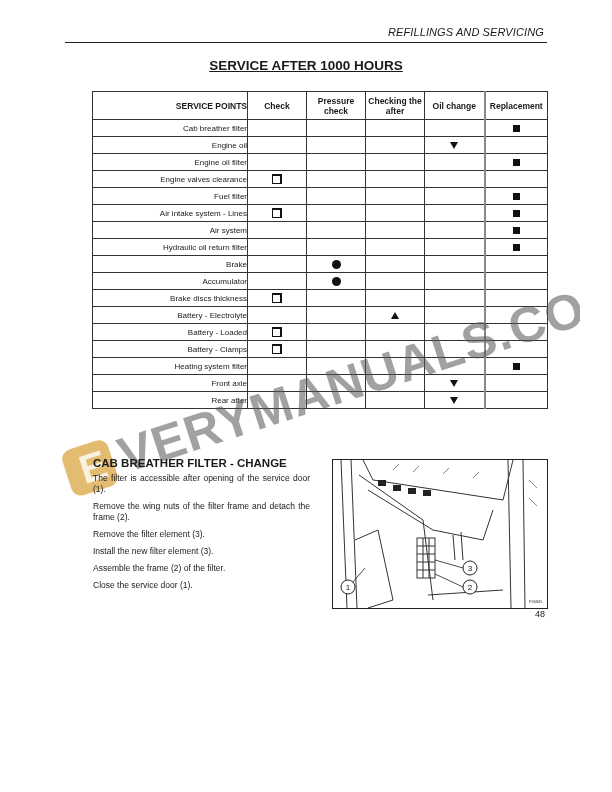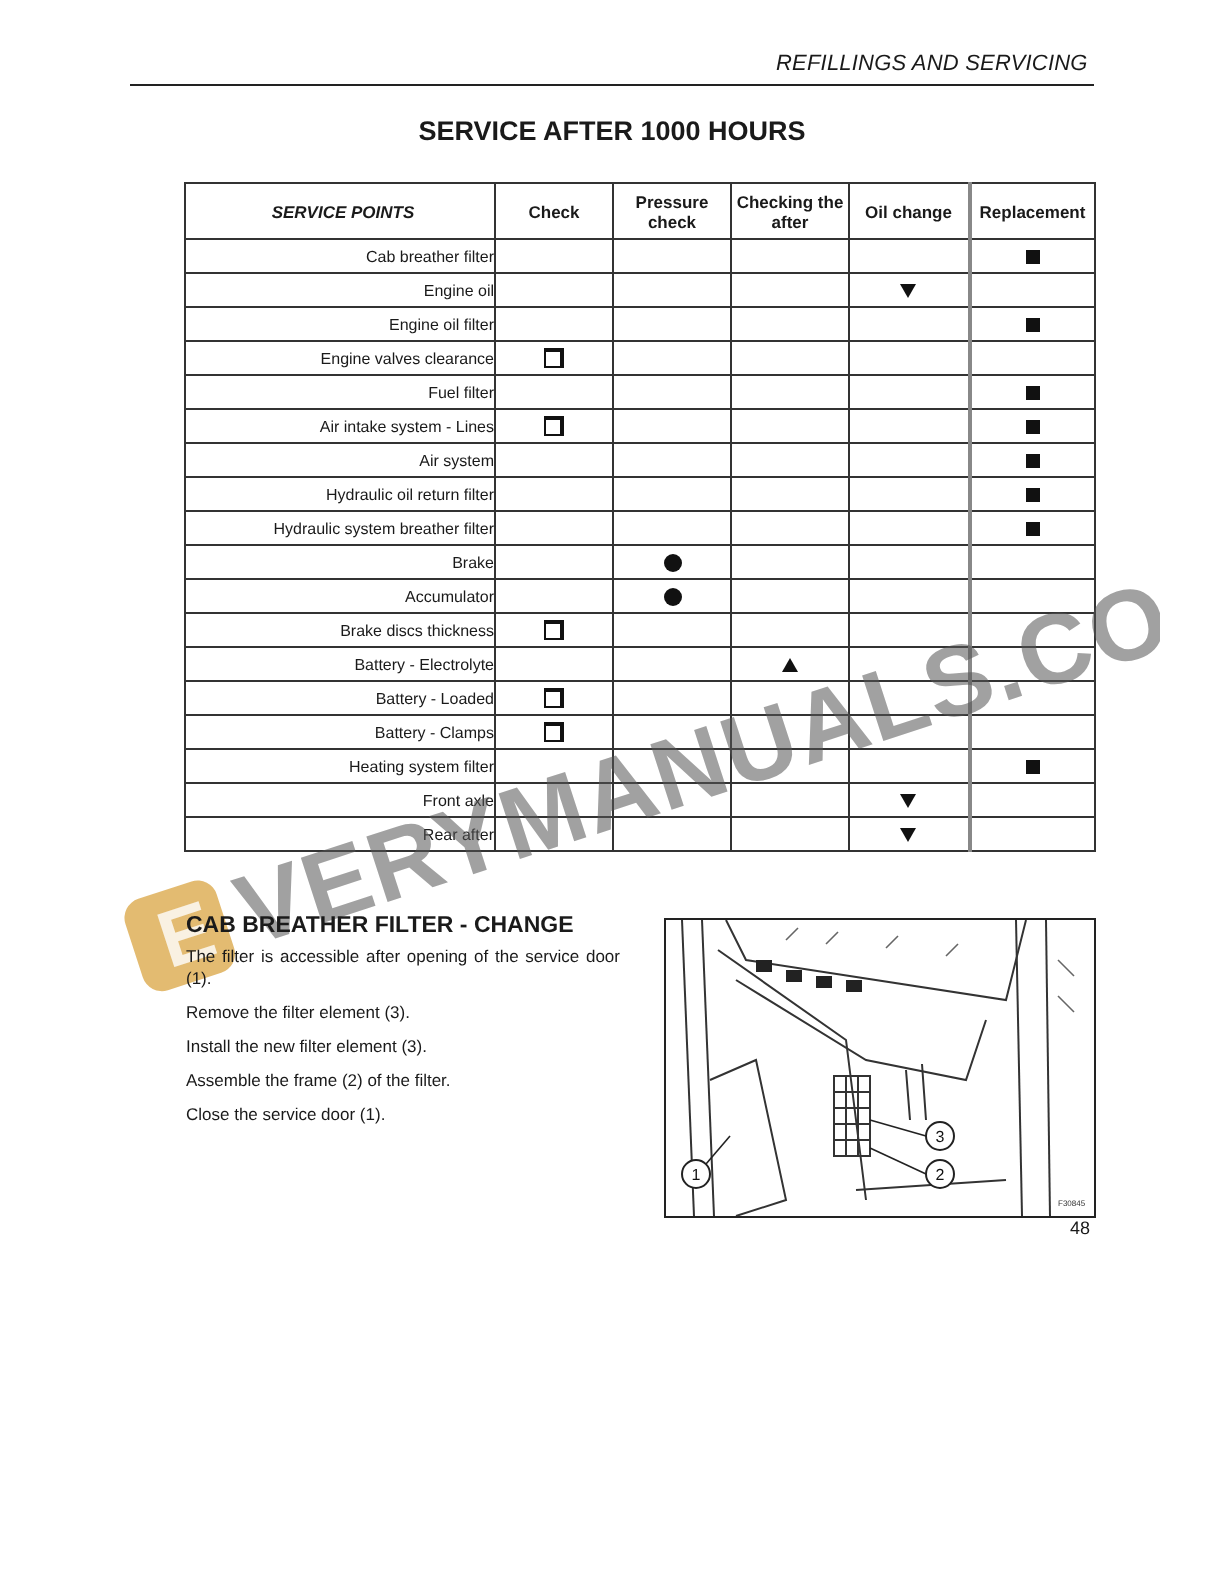--- a/index.html
+++ b/index.html
@@ -9,33 +9,33 @@
   }
   .header {
     position: absolute; left: 388px; top: 26px;
     font-size: 11px; font-style: italic; letter-spacing: 0.1px;
   }
   .header-rule {
     position: absolute; left: 65px; top: 42px; width: 482px; height: 1px; background: #222;
   }
   .page-title {
     position: absolute; left: 0; width: 612px; top: 58px; text-align: center;
-    font-size: 13.5px; font-weight: bold;
+    font-size: 13.5px; font-weight: bold; text-decoration: underline;
   }
   table.svc {
     position: absolute; left: 92px; top: 91px; width: 455px;
     border-collapse: collapse; table-layout: fixed;
   }
   table.svc th, table.svc td {
     border: 1px solid #333; font-size: 8px; height: 16px; padding: 0;
   }
   table.svc th {
     height: 27px; font-weight: bold; font-size: 8.5px; text-align: center; line-height: 10px;
   }
-  table.svc th.first { text-align: center; padding-left: 3px; font-style: italic; }
+  table.svc th.first { text-align: right; padding-left: 3px; }
   table.svc td.name { padding-left: 3px; text-align: right; }
   table.svc td.mark { text-align: center; }
   table.svc .c-oil { border-right: 2px solid #888; }
   .sym { display: inline-block; vertical-align: middle; }
   .sym-square { width: 7px; height: 7px; background: #111; }
   .sym-circle { width: 9px; height: 9px; border-radius: 50%; background: #111; }
   .sym-tri-down { width: 0; height: 0; border-left: 4px solid transparent; border-right: 4px solid transparent; border-top: 7px solid #111; }
   .sym-tri-up { width: 0; height: 0; border-left: 4px solid transparent; border-right: 4px solid transparent; border-bottom: 7px solid #111; }
   .sym-box { width: 7px; height: 7px; border: 1px solid #111; border-top-width: 2px; border-right-width: 2px; }
 
@@ -144,28 +144,20 @@
       </tr>
       <tr>
         <td class="name">Hydraulic oil return filter</td>
         <td class="mark"></td>
         <td class="mark"></td>
         <td class="mark"></td>
         <td class="mark c-oil"></td>
         <td class="mark"><span class="sym sym-square"></span></td>
       </tr>
       <tr>
-        <td class="name">Hydraulic system breather filter</td>
-        <td class="mark"></td>
-        <td class="mark"></td>
-        <td class="mark"></td>
-        <td class="mark c-oil"></td>
-        <td class="mark"><span class="sym sym-square"></span></td>
-      </tr>
-      <tr>
         <td class="name">Brake</td>
         <td class="mark"></td>
         <td class="mark"><span class="sym sym-circle"></span></td>
         <td class="mark"></td>
         <td class="mark c-oil"></td>
         <td class="mark"></td>
       </tr>
       <tr>
         <td class="name">Accumulator</td>
         <td class="mark"></td>
@@ -237,20 +229,21 @@
   <g transform="translate(38,190) rotate(-18)">
     <rect x="-28" y="-38" width="48" height="48" rx="10" fill="#d9a441" opacity="0.75"></rect>
     <text x="-14" y="0" font-family="Liberation Sans, sans-serif" font-weight="bold" font-size="40" fill="#fff" opacity="0.8">E</text>
     <text id="wm-text" x="28" y="2" font-family="Liberation Sans, sans-serif" font-weight="bold" font-size="50" fill="#555" opacity="0.55" letter-spacing="1">VERYMANUALS.COM</text>
   </g>
 </svg>
 
 <div class="section">
   <h2>CAB BREATHER FILTER - CHANGE</h2>
   <p>The filter is accessible after opening of the service door (1).</p>
+  <p>Remove the wing nuts of the filter frame and detach the frame (2).</p>
   <p>Remove the filter element (3).</p>
   <p>Install the new filter element (3).</p>
   <p>Assemble the frame (2) of the filter.</p>
   <p>Close the service door (1).</p>
 </div>
 
 <div class="figure">
   <svg width="214" height="148" viewBox="0 0 214 148" xmlns="http://www.w3.org/2000/svg">
     <g fill="none" stroke="#333" stroke-width="1">
       <path d="M8 0 L14 148"></path>

